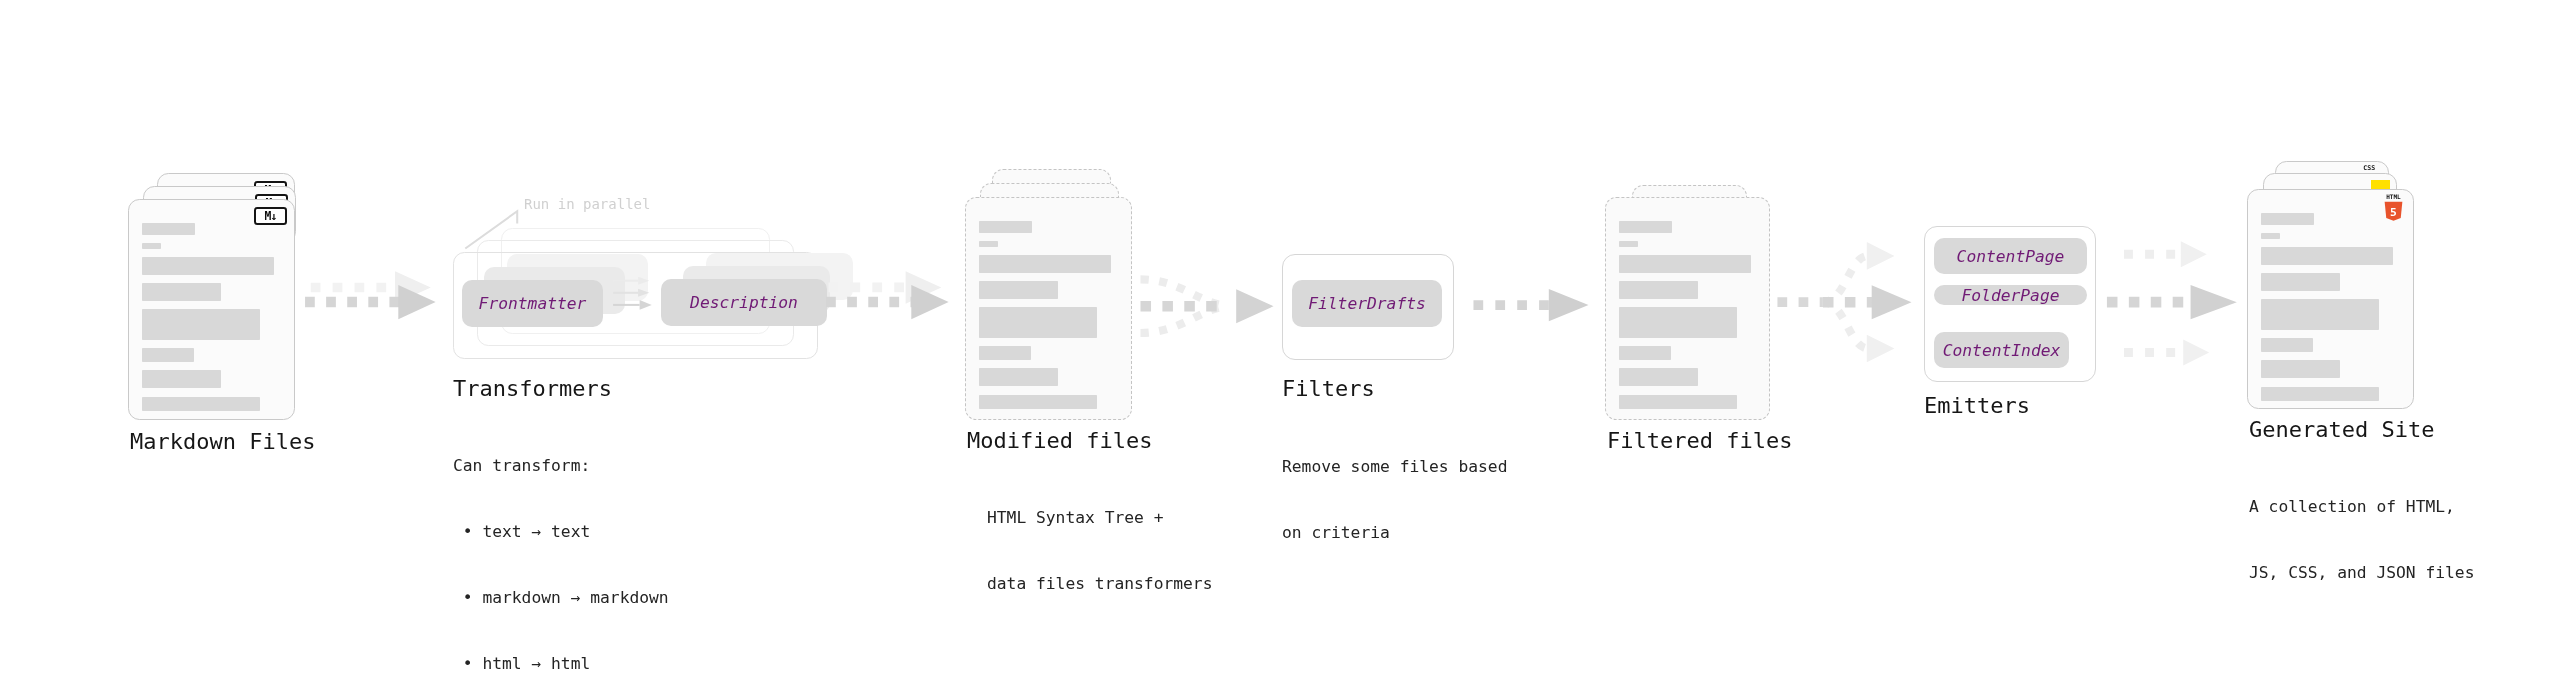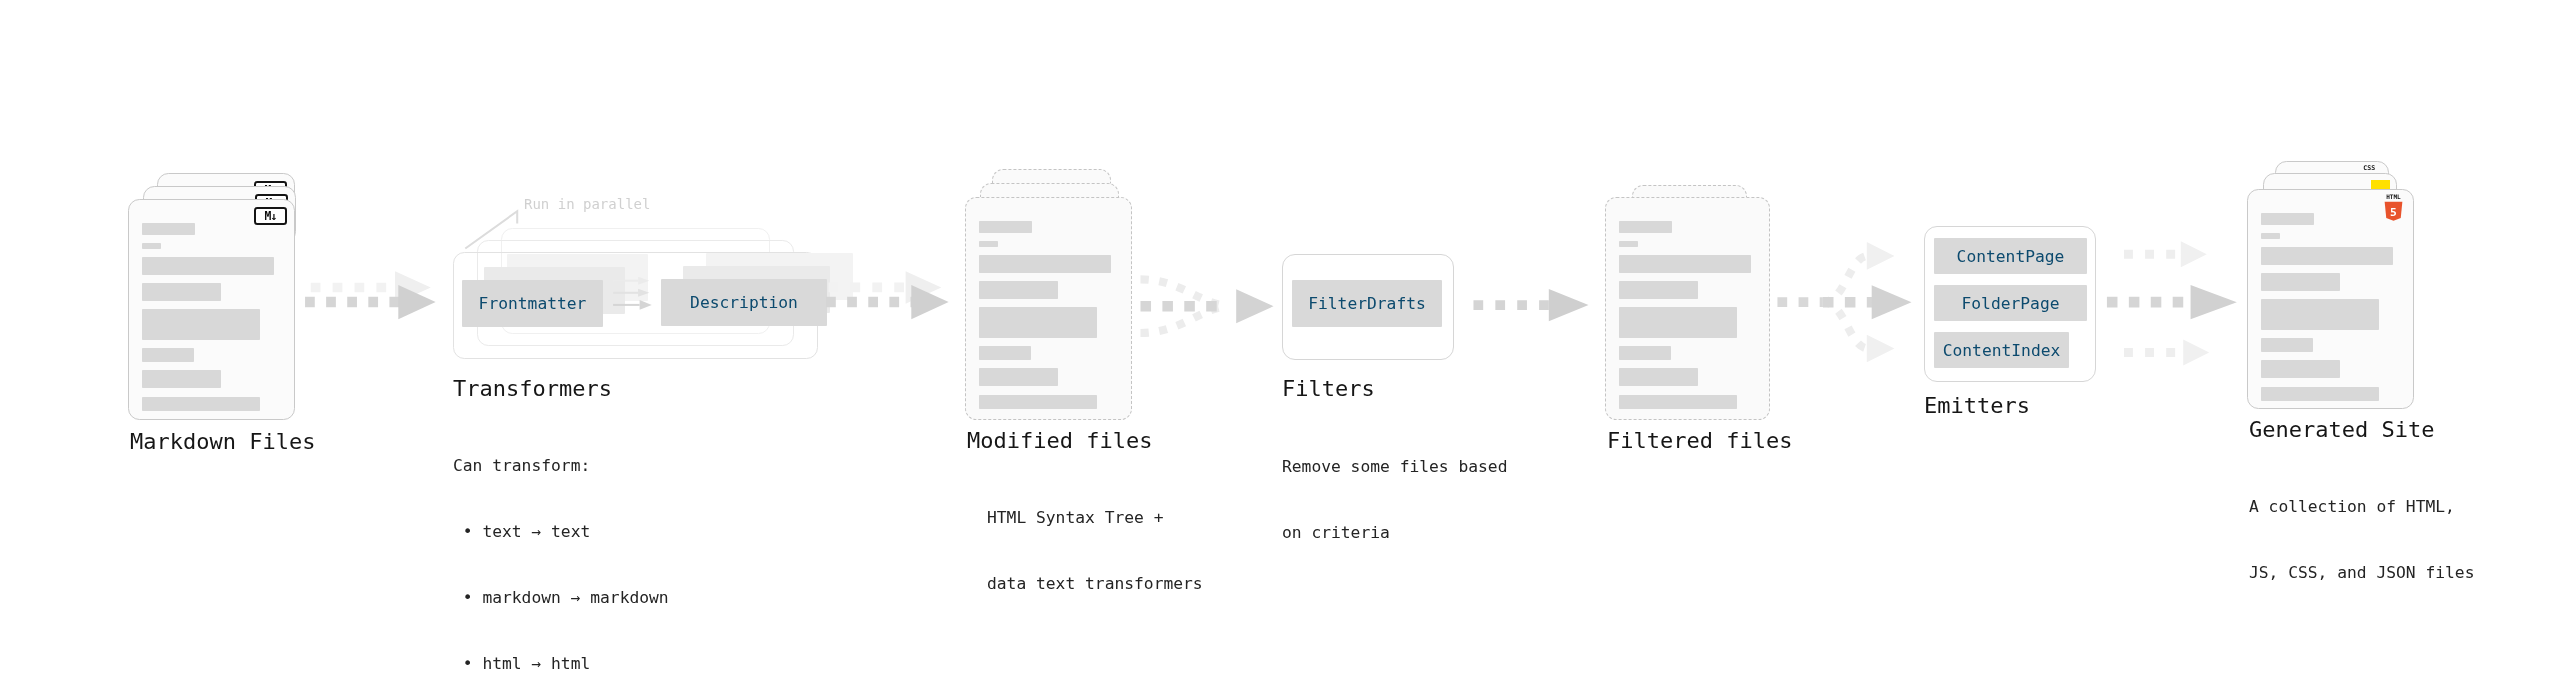--- a/index.html
+++ b/index.html
@@ -8,21 +8,21 @@
   .abs{position:absolute;}
   
   .doc{position:absolute;background:#fbfbfb;border:1.6px solid #c9c9c9;border-radius:11.4px;box-sizing:border-box;}
   .doc.dashed{border-style:dashed;border-color:#c4c4c4;background:#fafafa;}
   .bars{position:absolute;left:13px;top:23px;display:flex;flex-direction:column;gap:8.1px;}
   .bar{background:#d8d8d8;border-radius:0.8px;}
   .b1{width:53px;height:12.2px;} .b2{width:18.7px;height:5.7px;} .b3{width:132px;height:18px;}
   .b4{width:79px;height:18px;} .b5{width:118px;height:31px;} .b6{width:52px;height:14px;}
   .b7{width:79px;height:18px;} .b8{width:118px;height:14px;}
   
-  .pill{position:absolute;background:#d9d9d9;border-radius:1px;display:flex;align-items:center;justify-content:center;font-size:16.3px;color:#0c4a6e;box-sizing:border-box;white-space:pre;}
+  .pill{position:absolute;background:#d9d9d9;border-radius:10px;display:flex;align-items:center;justify-content:center;font-size:16.3px;color:#701a75;box-sizing:border-box;white-space:pre;font-style:italic;}
   .pill.g1{background:#eaeaea;}
   .pill.g2{background:#f3f3f3;}
   
   .frame{position:absolute;border:1.6px solid #e2e2e2;border-radius:11.4px;box-sizing:border-box;background:transparent;}
   .frame.f-mid{border-color:#eaeaea;}
   .frame.f-back{border-color:#f0f0f0;}
   
   .panel{position:absolute;background:#ffffff;border:1.6px solid #d6d6d6;border-radius:13px;box-sizing:border-box;}
   
   .title{position:absolute;font-size:22px;line-height:28px;color:#161616;white-space:pre;}
@@ -121,21 +121,21 @@
         <div class="bar b4"></div>
       <div class="bar b5"></div>
         <div class="bar b6"></div>
         <div class="bar b7"></div>
         <div class="bar b8"></div>
     </div>
   </div>
   <div class="title" style="left:967px;top:427px;">Modified files</div>
   <div class="cap" style="left:967px;top:463px;margin-left:20px;">
     <div>HTML Syntax Tree +</div>
-    <div>data text transformers</div>
+    <div>data files transformers</div>
   </div>
 
   <svg class="abs" style="left:1134px;top:267px;" width="146" height="80" viewBox="0 0 180 98">
     <path d="M 8,15 C 55,15 78,42 110,47" stroke="#ececec" stroke-width="10" stroke-dasharray="10 13" fill="none"></path>
     <path d="M 8,81 C 55,81 78,54 110,49" stroke="#ececec" stroke-width="10" stroke-dasharray="10 13" fill="none"></path>
     <line x1="8" y1="48" x2="115" y2="48" stroke="#d6d6d6" stroke-width="13" stroke-dasharray="13 14"></line>
     <polygon points="126,27 126,69 172,48" fill="#d3d3d3"></polygon>
   </svg>
 
   <div class="panel" style="left:1282px;top:254px;width:172px;height:106px;"></div>
@@ -171,21 +171,21 @@
     <path d="M 60,79 C 88,79 92,22 116,22" stroke="#ededed" stroke-width="10" stroke-dasharray="10 13" fill="none"></path>
     <polygon points="114,5 114,39 148,22" fill="#f0f0f0"></polygon>
     <path d="M 60,79 C 88,79 92,136 116,136" stroke="#ededed" stroke-width="10" stroke-dasharray="10 13" fill="none"></path>
     <polygon points="114,119 114,153 148,136" fill="#f0f0f0"></polygon>
     <line x1="60" y1="79" x2="122" y2="79" stroke="#d6d6d6" stroke-width="13" stroke-dasharray="13 14"></line>
     <polygon points="120,58 120,100 169,79" fill="#d2d2d2"></polygon>
   </svg>
 
   <div class="panel" style="left:1924px;top:226px;width:172px;height:156px;"></div>
   <div class="pill" style="left:1934px;top:238px;width:153px;height:36px;">ContentPage</div>
-  <div class="pill" style="left:1934px;top:285px;width:153px;height:36px;">FolderPage</div>
+  <div class="pill" style="left:1934px;top:285px;width:153px;height:20px;">FolderPage</div>
   <div class="pill" style="left:1934px;top:332px;width:135px;height:36px;">ContentIndex</div>
   <div class="title" style="left:1924px;top:392px;">Emitters</div>
 
   <svg class="abs" style="left:2101px;top:238px;" width="145" height="138" viewBox="0 0 178 170">
     <line x1="28" y1="20" x2="100" y2="20" stroke="#eeeeee" stroke-width="11" stroke-dasharray="11 15"></line>
     <polygon points="98,4 98,36 130,20" fill="#f0f0f0"></polygon>
     <line x1="7" y1="79" x2="112" y2="79" stroke="#d5d5d5" stroke-width="13" stroke-dasharray="13 14"></line>
     <polygon points="110,58 110,100 167,79" fill="#d1d1d1"></polygon>
     <line x1="28" y1="141" x2="103" y2="141" stroke="#eeeeee" stroke-width="11" stroke-dasharray="11 15"></line>
     <polygon points="101,125 101,157 133,141" fill="#f0f0f0"></polygon>

